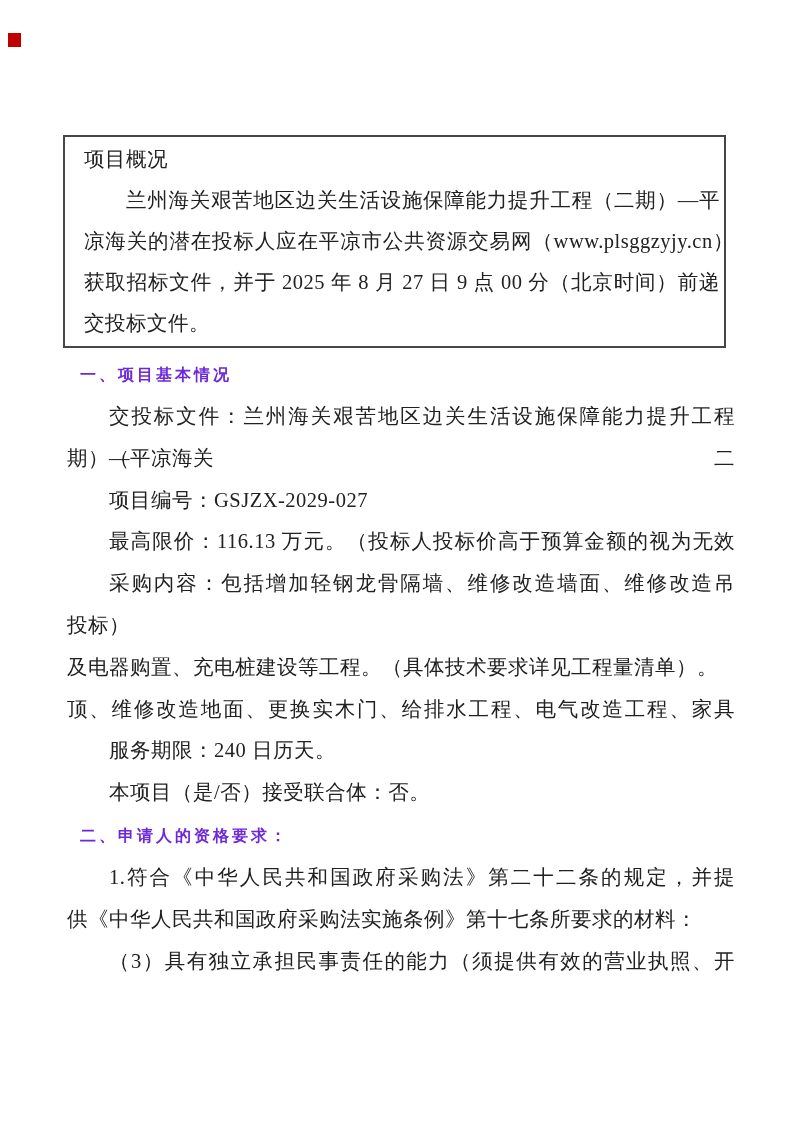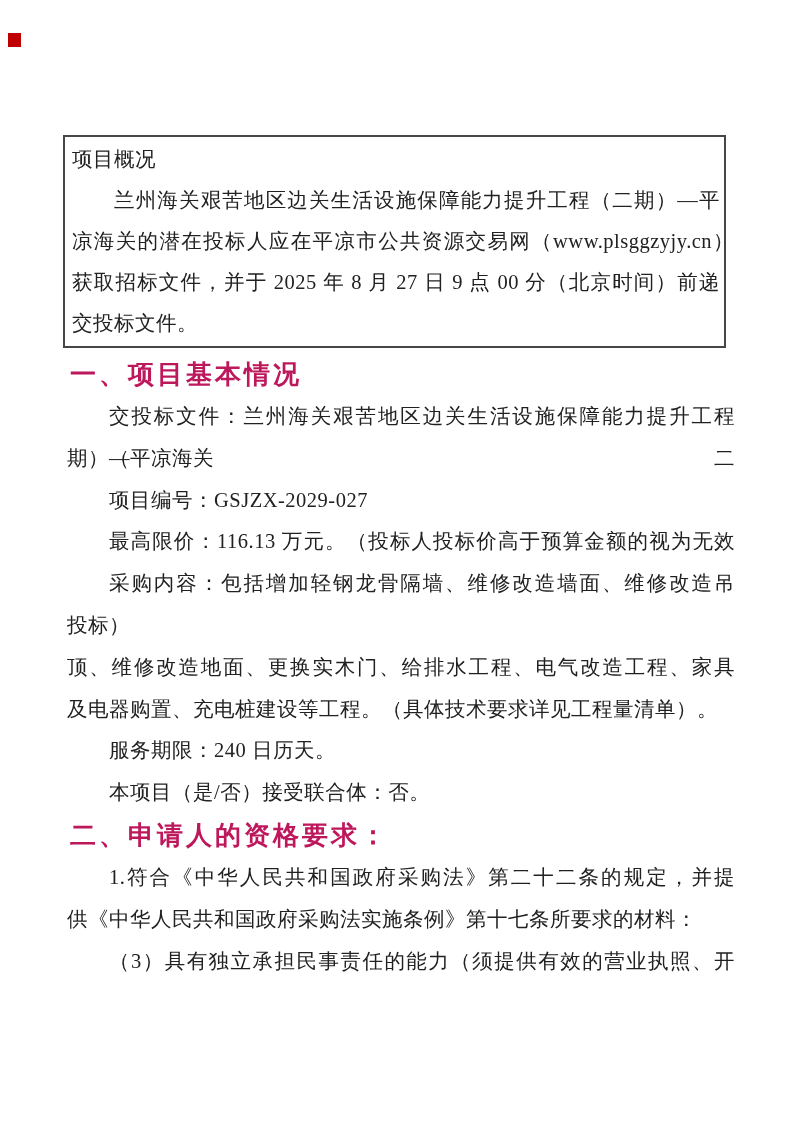--- a/index.html
+++ b/index.html
@@ -35,33 +35,33 @@
   }
   .obox .ln { height: 41px; line-height: 41px; }
   .ln {
     font-size: 20.5px;
     height: 41.8px;
     line-height: 41.8px;
     letter-spacing: 0.5px;
     white-space: normal;
     margin-left: 4px;
   }
-  .obox .ln { margin-left: 0; }
+  .obox .ln { margin-left: 12px; }
   .ind { padding-left: 42px; }
   .js { text-align: justify; text-align-last: justify; }
   .ov { margin-right: -14px; }
   .hd {
     font-family: "Liberation Sans", "DejaVu Sans", sans-serif;
     font-weight: bold;
-    font-size: 26px;
+    font-size: 16px;
     letter-spacing: 3px;
     height: 43px;
     line-height: 43px;
-    color: #be185d;
-    margin-left: 7px;
+    color: #6d28d9;
+    margin-left: 17px;
   }
   .hd1 { margin-top: 5px; }
 </style>
 </head>
 <body>
 
 <div class="page">
 
   <div class="marker"></div>
 
@@ -76,22 +76,22 @@
     </div>
 
     <div class="hd hd1">一、项目基本情况</div>
 
     <div class="ln ind js">交投标文件：兰州海关艰苦地区边关生活设施保障能力提升工程（二</div>
     <div class="ln">期）—平凉海关</div>
     <div class="ln ind">项目编号：GSJZX-2029-027</div>
     <div class="ln ind js">最高限价：116.13 万元。（投标人投标价高于预算金额的视为无效</div>
     <div class="ln ind js">采购内容：包括增加轻钢龙骨隔墙、维修改造墙面、维修改造吊</div>
     <div class="ln">投标）</div>
+    <div class="ln">及电器购置、充电桩建设等工程。（具体技术要求详见工程量清单）。</div>
     <div class="ln js">顶、维修改造地面、更换实木门、给排水工程、电气改造工程、家具</div>
-    <div class="ln">及电器购置、充电桩建设等工程。（具体技术要求详见工程量清单）。</div>
     <div class="ln ind">服务期限：240 日历天。</div>
     <div class="ln ind">本项目（是/否）接受联合体：否。</div>
 
     <div class="hd">二、申请人的资格要求：</div>
 
     <div class="ln ind js">1.符合《中华人民共和国政府采购法》第二十二条的规定，并提</div>
     <div class="ln">供《中华人民共和国政府采购法实施条例》第十七条所要求的材料：</div>
     <div class="ln ind js">（3）具有独立承担民事责任的能力（须提供有效的营业执照、开</div>
 
   </div>

